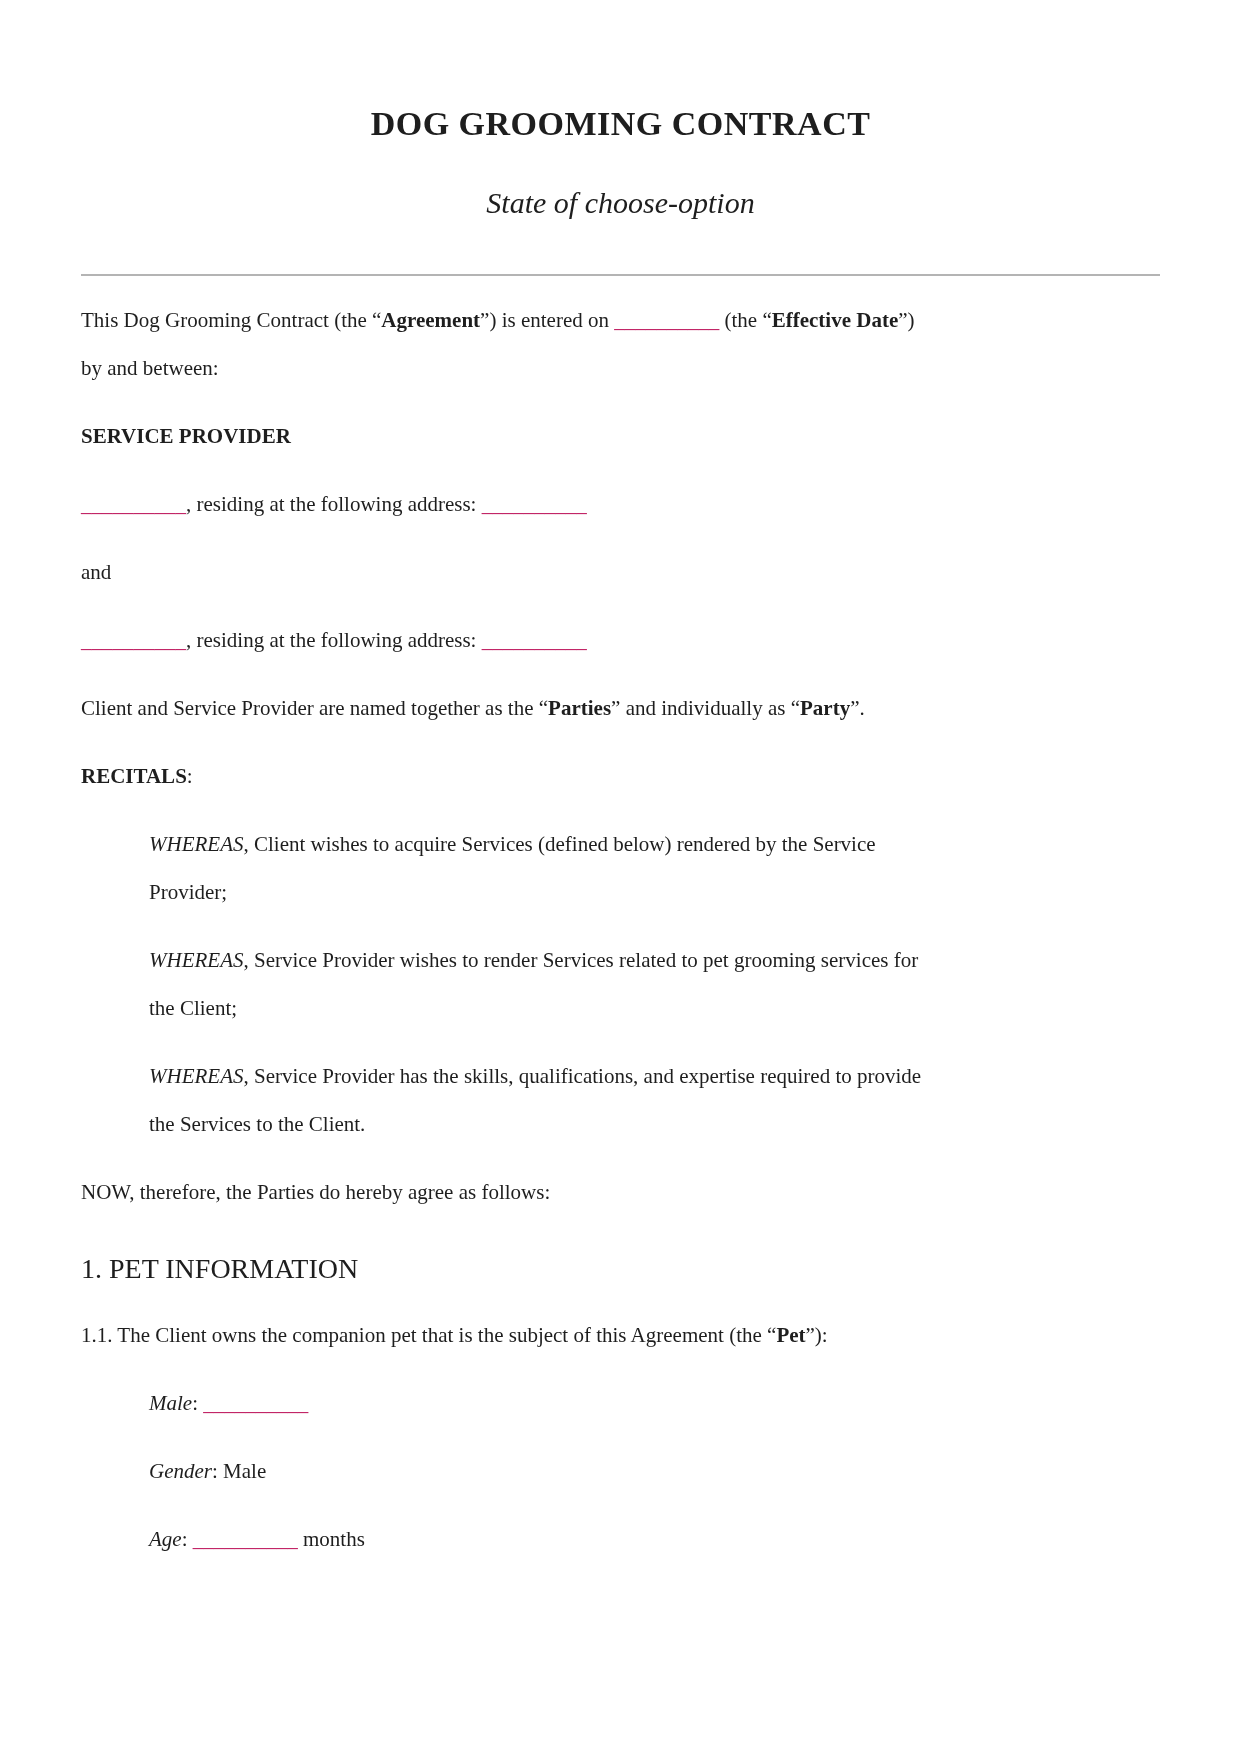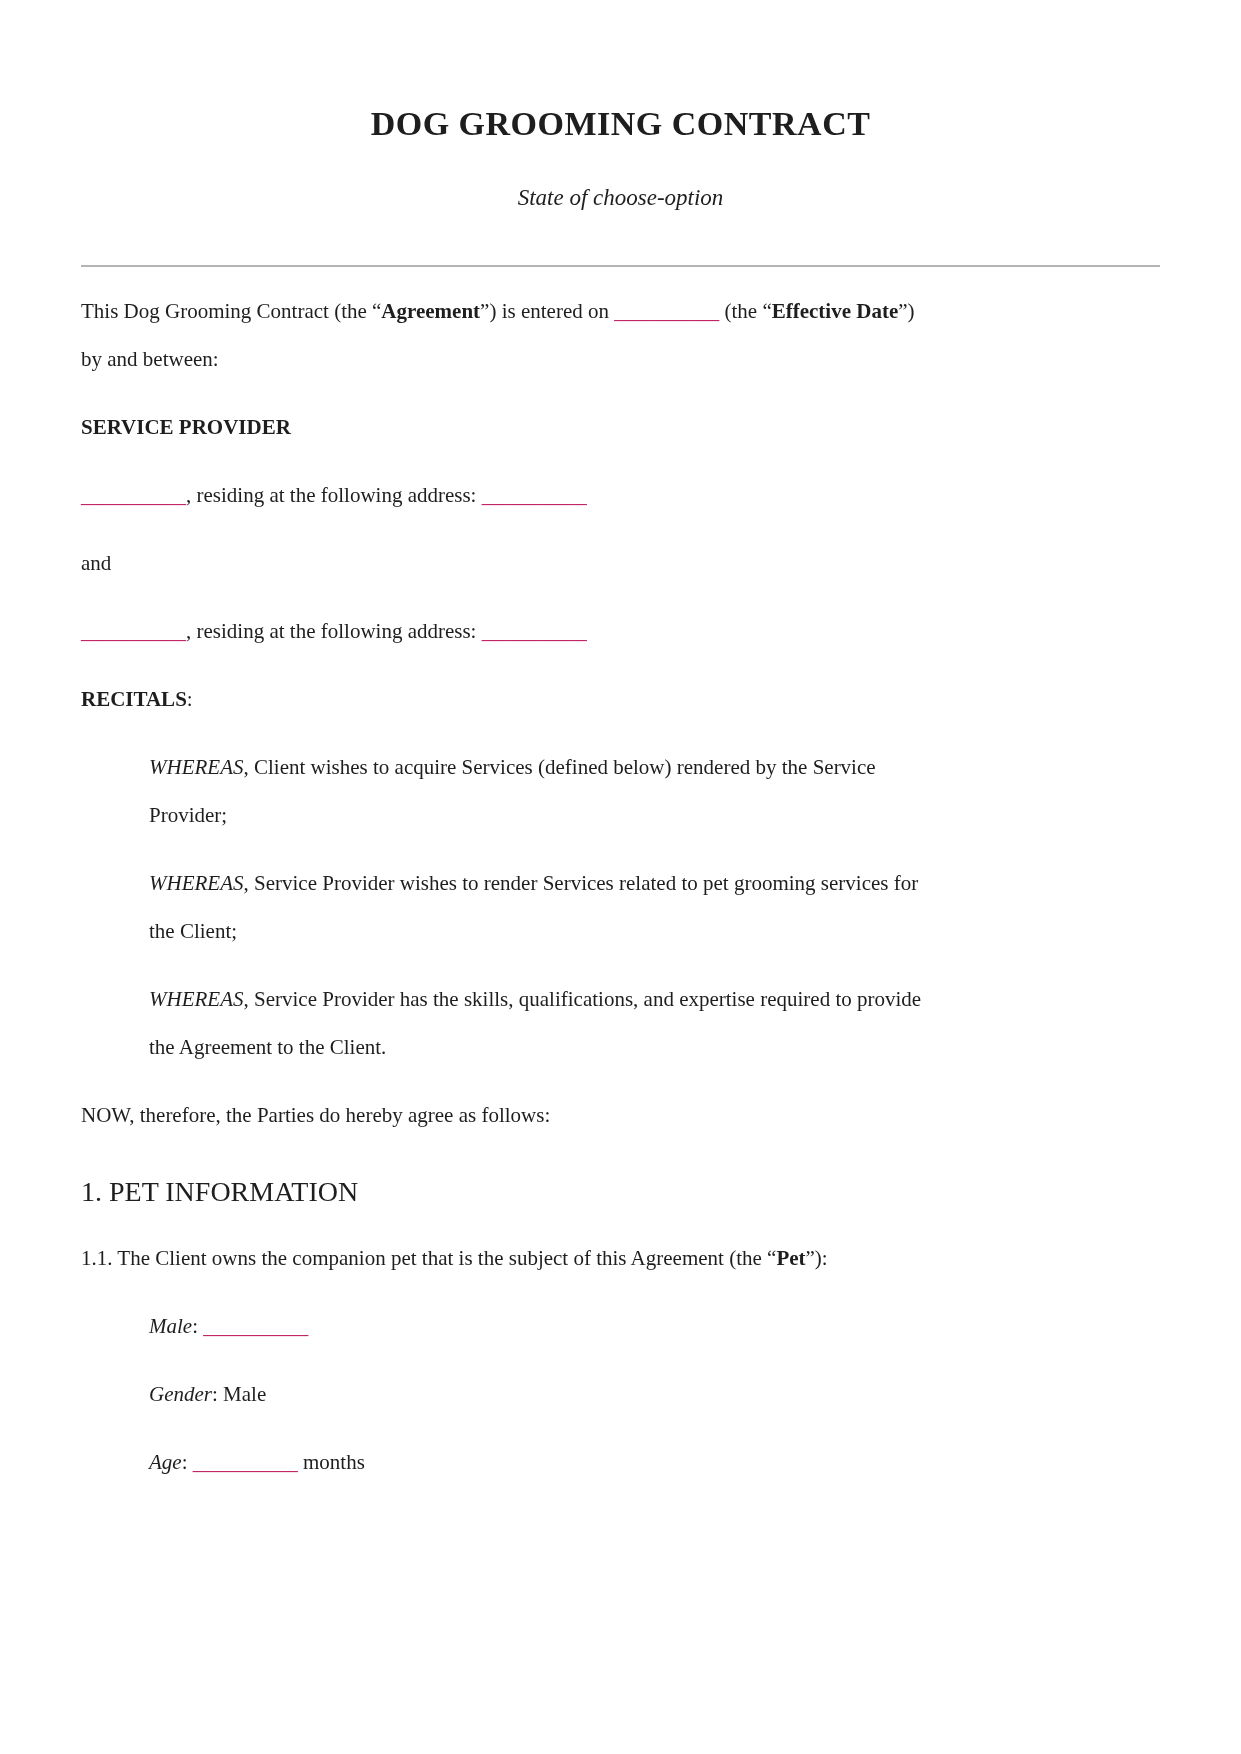--- a/index.html
+++ b/index.html
@@ -17,21 +17,21 @@
     margin: 104px 0 0 0;
     text-align: center;
     font-size: 34px;
     font-weight: 700;
     line-height: 1.2;
     letter-spacing: 0.5px;
   }
   .subtitle {
     margin-top: 38px;
     text-align: center;
-    font-size: 23px;
+    font-size: 30px;
     font-style: italic;
     line-height: 1.3;
   }
   hr.divider {
     border: none;
     border-top: 2px solid #b4b4b4;
     margin: 52px 0 0 0;
   }
   .doc p {
     font-size: 21px;
@@ -72,28 +72,29 @@
 
       <p><span class="b">SERVICE PROVIDER</span></p>
 
       <p><span class="blank">__________</span><span>, residing at the following address: </span><span class="blank">__________</span></p>
 
       <p><span>and</span></p>
 
 
       <p><span class="blank">__________</span><span>, residing at the following address: </span><span class="blank">__________</span></p>
 
+      <p><span>Client and Service Provider are named together as the “</span><span class="b">Parties</span><span>” and individually as “</span><span class="b">Party</span><span>”.</span></p>
 
       <p><span class="b">RECITALS</span><span>:</span></p>
 
       <p class="indent"><span class="i">WHEREAS</span><span>, Client wishes to acquire Services (defined below) rendered by the Service</span><br><span>Provider;</span></p>
 
       <p class="indent"><span class="i">WHEREAS</span><span>, Service Provider wishes to render Services related to pet grooming services for</span><br><span>the Client;</span></p>
 
-      <p class="indent"><span class="i">WHEREAS</span><span>, Service Provider has the skills, qualifications, and expertise required to provide</span><br><span>the Agreement to the Client.</span></p>
+      <p class="indent"><span class="i">WHEREAS</span><span>, Service Provider has the skills, qualifications, and expertise required to provide</span><br><span>the Services to the Client.</span></p>
 
       <p><span>NOW, therefore, the Parties do hereby agree as follows:</span></p>
 
       <h2>1. PET INFORMATION</h2>
 
       <p><span>1.1. The Client owns the companion pet that is the subject of this Agreement (the “</span><span class="b">Pet</span><span>”):</span></p>
 
       <p class="indent"><span class="i">Male</span><span>: </span><span class="blank">__________</span></p>
 
       <p class="indent"><span class="i">Gender</span><span>: Male</span></p>

